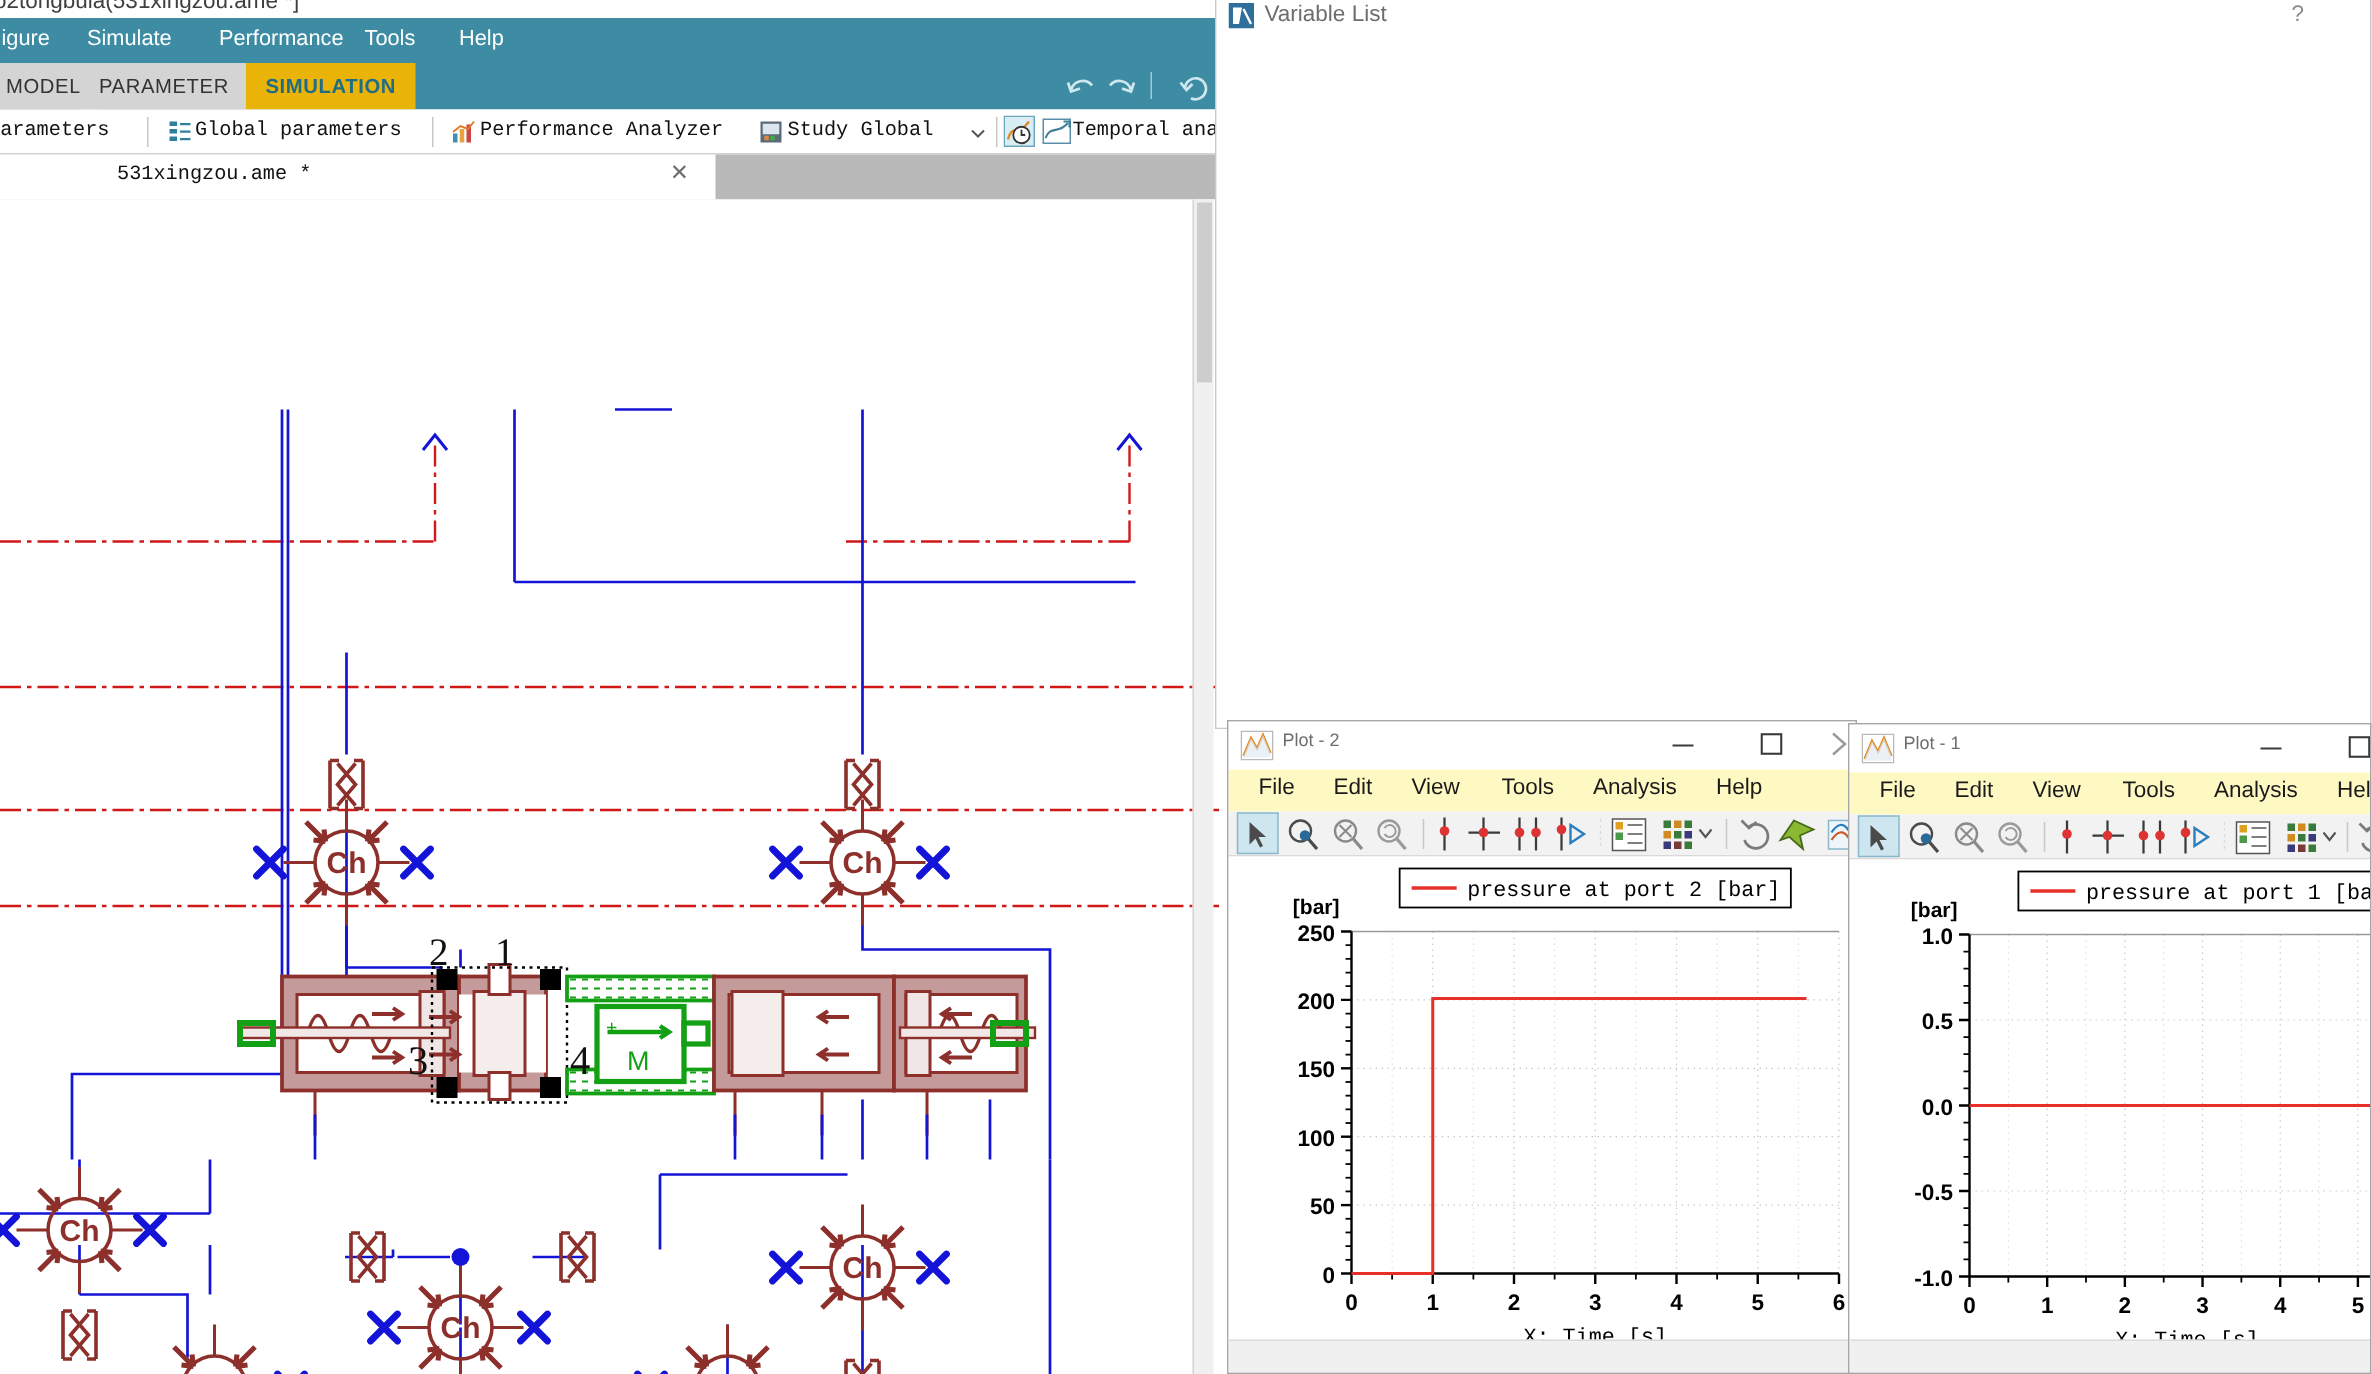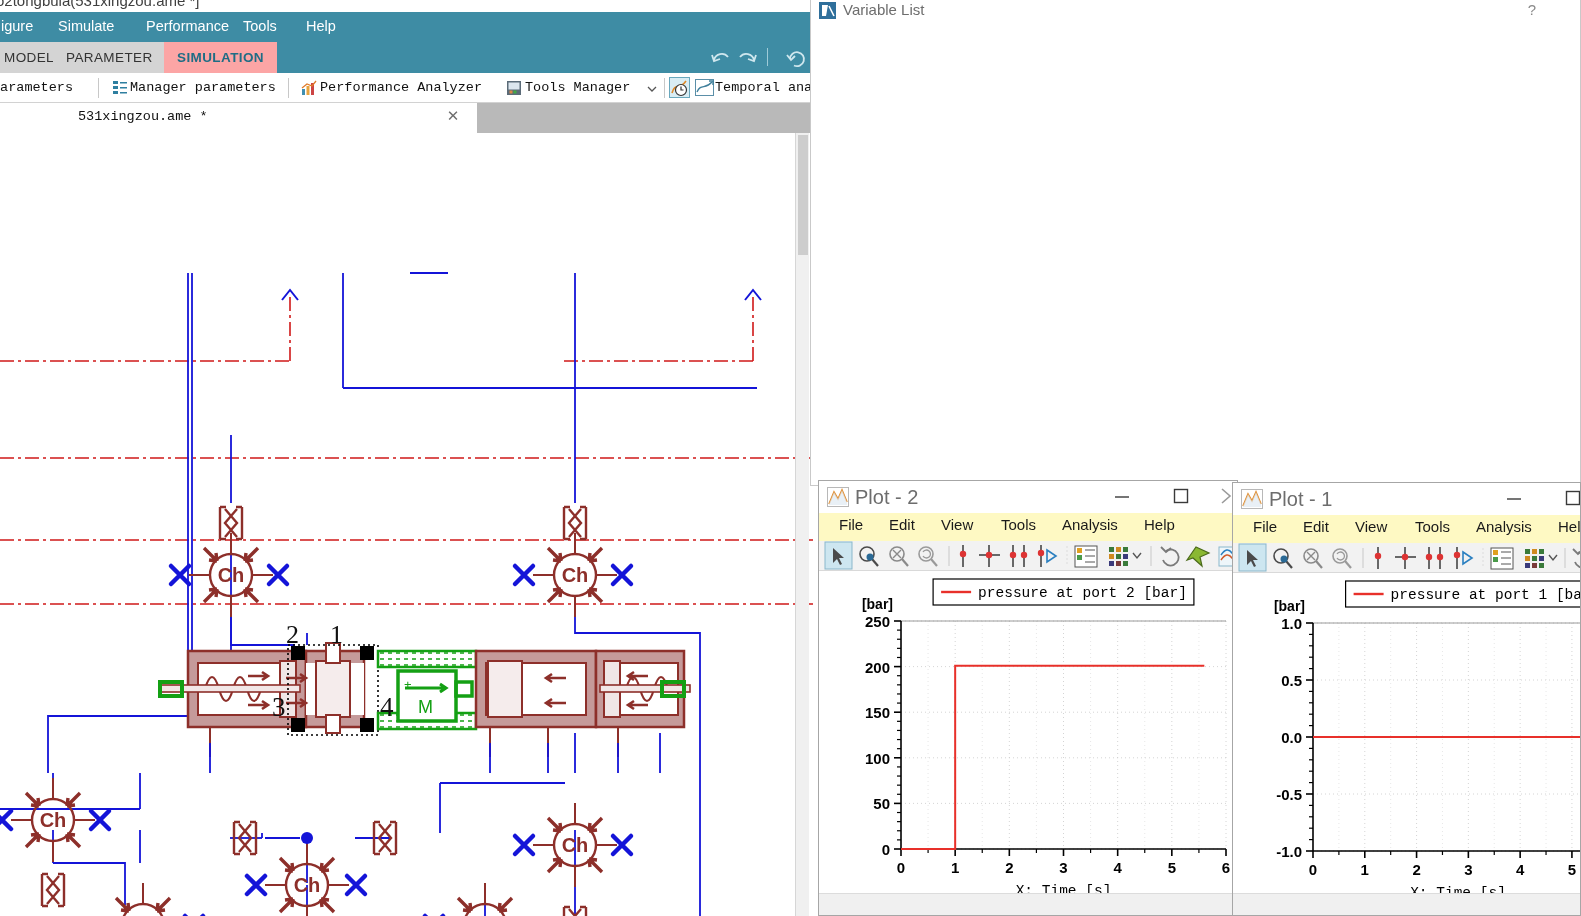--- a/index.html
+++ b/index.html
@@ -33,21 +33,21 @@
   }
 
   .ribbon-tabs {
     position:absolute; left:0; top:42px; width:813px; height:31px; background:#3e8ca4;
   }
   .rtab {
     position:absolute; top:0; height:31px; line-height:31px; padding:0 13px;
     font-size:13.5px; letter-spacing:.4px; white-space:nowrap;
   }
   .rtab.inactive { background:#d4d4d4; color:#333; }
-  .rtab.active { background:#fca5a5; color:#1f6d85; font-weight:600; }
+  .rtab.active { background:#eab308; color:#1f6d85; font-weight:600; }
 
   .ribbon-right { position:absolute; top:42px; right:6px; height:31px; width:150px; }
   .ribbon-right svg { position:absolute; top:6px; }
 
   .toolbar2 {
     position:absolute; left:0; top:73px; width:813px; height:30px;
     background:#ffffff; border-bottom:1px solid #d2d2d2;
   }
   .tb-item {
     position:absolute; top:0; height:30px; line-height:30px;
@@ -91,21 +91,21 @@
   .vl-title .icon { position:absolute; left:8px; top:2px; width:17px; height:17px; }
   .vl-title .txt { position:absolute; left:32px; top:1px; font-size:15px; color:#6d6d6d; }
   .vl-title .q { position:absolute; right:46px; top:1px; font-size:15px; color:#8a8a8a; }
 
   .vl-body { position:absolute; left:0; top:22px; width:771px; height:464px; background:#fff; }
 
   
   .plotwin { position:absolute; background:#fff; border:1px solid #a6a6a6; overflow:hidden; }
   .pw-title { position:absolute; left:0; top:0; height:32px; width:100%; background:#fff; }
   .pw-title .picon { position:absolute; left:8px; top:6px; }
-  .pw-title .ptxt { position:absolute; left:36px; top:5px; font-size:20px; color:#6d6d6d; white-space:nowrap; }
+  .pw-title .ptxt { position:absolute; left:36px; top:5px; font-size:12px; color:#6d6d6d; white-space:nowrap; }
   .pw-ctrl { position:absolute; top:4px; width:26px; height:22px; }
   .pw-menu { position:absolute; left:0; height:28px; width:100%; background:#fef9c3; }
   .pw-menu .mm { position:absolute; top:3px; font-size:15px; color:#1a1a1a; white-space:nowrap; }
   .pw-tools { position:absolute; left:0; height:30px; width:100%; background:#f2f2f2; border-bottom:1px solid #d9d9d9; }
   .pw-plotarea { position:absolute; left:0; background:#fff; }
   .pw-status { position:absolute; left:0; bottom:0; height:22px; width:100%; background:#f0f0f0; border-top:1px solid #dcdcdc; }
 </style>
 </head>
 <body>
 
@@ -149,38 +149,38 @@
     <div class="tb-sep" style="left:98px"></div>
 
     <svg width="16" height="16" style="position:absolute;left:112px;top:7px">
       <rect x="1" y="1" width="5" height="3" fill="#2f7fa0"></rect>
       <rect x="1" y="6" width="5" height="3" fill="#2f7fa0"></rect>
       <rect x="1" y="11" width="5" height="3" fill="#2f7fa0"></rect>
       <rect x="8" y="2" width="7" height="1.5" fill="#2f7fa0"></rect>
       <rect x="8" y="7" width="7" height="1.5" fill="#2f7fa0"></rect>
       <rect x="8" y="12" width="7" height="1.5" fill="#2f7fa0"></rect>
     </svg>
-    <div class="tb-item" style="left:130px">Manager parameters</div>
+    <div class="tb-item" style="left:130px">Global parameters</div>
     <div class="tb-sep" style="left:288px"></div>
 
     <svg width="16" height="16" style="position:absolute;left:301px;top:7px">
       <rect x="1" y="9" width="3" height="6" fill="#3f8fb0"></rect>
       <rect x="5.5" y="6" width="3" height="9" fill="#e8a33d"></rect>
       <rect x="10" y="3" width="3" height="12" fill="#c44"></rect>
       <path d="M1,8 L6,4 L11,6 L15,1" stroke="#e07b2a" stroke-width="1.3" fill="none"></path>
     </svg>
     <div class="tb-item" style="left:320px">Performance Analyzer</div>
 
     <svg width="16" height="16" style="position:absolute;left:506px;top:7px">
       <rect x="1" y="1" width="14" height="14" fill="#5b6b78"></rect>
       <rect x="2.5" y="2.5" width="11" height="7" fill="#dce6ee"></rect>
       <rect x="3.5" y="10.5" width="3" height="3" fill="#d84"></rect>
       <rect x="7.5" y="10.5" width="3" height="3" fill="#4a4"></rect>
     </svg>
-    <div class="tb-item" style="left:525px">Tools Manager</div>
+    <div class="tb-item" style="left:525px">Study Global</div>
     <svg width="12" height="12" style="position:absolute;left:646px;top:10px">
       <path d="M2,4 L6,8 L10,4" stroke="#555" stroke-width="1.3" fill="none"></path>
     </svg>
     <div class="tb-sep" style="left:664px"></div>
 
     <svg width="21" height="21" style="position:absolute;left:669px;top:4px">
       <rect x="0.5" y="0.5" width="20" height="20" fill="#d9edf4" stroke="#6aa8bd"></rect>
       <path d="M3,16 C6,5 10,14 17,4" stroke="#e08a2a" stroke-width="1.6" fill="none"></path>
       <circle cx="12" cy="13" r="5.5" fill="#fff" stroke="#333" stroke-width="1.2"></circle>
       <path d="M12,9.5 L12,13 L14.5,13" stroke="#333" stroke-width="1.2" fill="none"></path>

